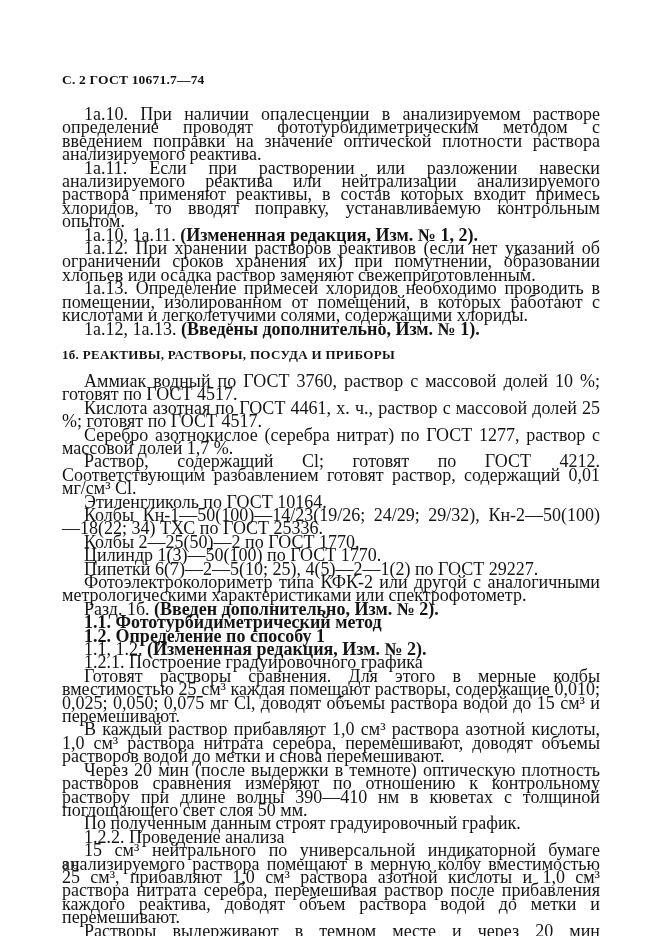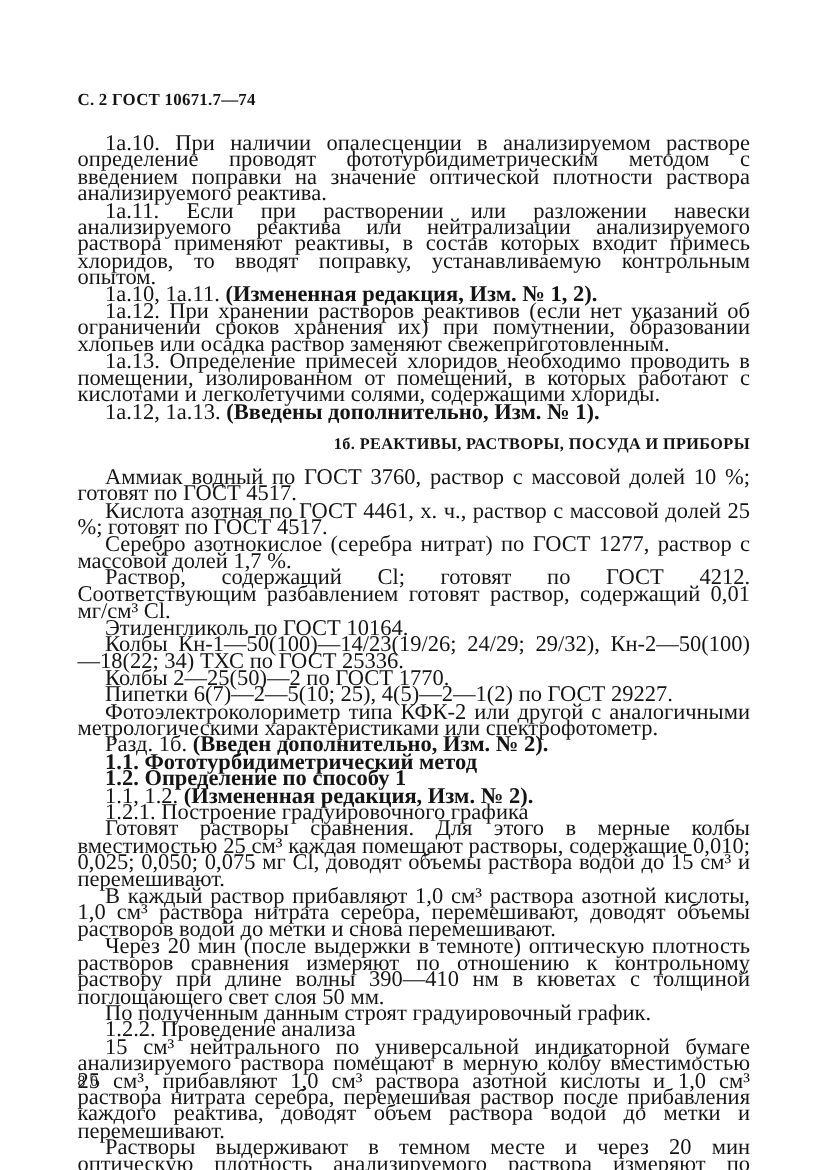--- a/index.html
+++ b/index.html
@@ -33,21 +33,21 @@
     margin: 0;
     font-size: 18px;
     line-height: 13.4px;
     text-align: justify;
     text-indent: 22px;
     hyphens: auto;
   }
   .center-heading {
     font-size: 13px;
     font-weight: bold;
-    text-align: right;
+    text-align: left;
     text-indent: 0;
     letter-spacing: 0.3px;
     margin: 11px 0 13px 0;
     line-height: 15px;
   }
   .bold {
     font-weight: bold;
   }
   .footer {
     position: absolute;
@@ -73,20 +73,21 @@
         <p class="body-para"><span>1а.13. Определение примесей хлоридов необходимо проводить в помещении, изолированном от помещений, в которых работают с кислотами и легколетучими солями, содержащими хлориды.</span></p>
         <p class="body-para"><span>1а.12, 1а.13. </span><span class="bold">(Введены дополнительно, Изм. № 1).</span></p>
         <div class="center-heading">1б. РЕАКТИВЫ, РАСТВОРЫ, ПОСУДА И ПРИБОРЫ</div>
         <p class="body-para"><span>Аммиак водный по ГОСТ 3760, раствор с массовой долей 10 %; готовят по ГОСТ 4517.</span></p>
         <p class="body-para"><span>Кислота азотная по ГОСТ 4461, х. ч., раствор с массовой долей 25 %; готовят по ГОСТ 4517.</span></p>
         <p class="body-para"><span>Серебро азотнокислое (серебра нитрат) по ГОСТ 1277, раствор с массовой долей 1,7 %.</span></p>
         <p class="body-para"><span>Раствор, содержащий Cl; готовят по ГОСТ 4212. Соответствующим разбавлением готовят раствор, содержащий 0,01 мг/см³ Cl.</span></p>
         <p class="body-para"><span>Этиленгликоль по ГОСТ 10164.</span></p>
         <p class="body-para"><span>Колбы Кн-1—50(100)—14/23(19/26; 24/29; 29/32), Кн-2—50(100)—18(22; 34) ТХС по ГОСТ 25336.</span></p>
         <p class="body-para"><span>Колбы 2—25(50)—2 по ГОСТ 1770.</span></p>
+        <p class="body-para"><span>Цилиндр 1(3)—50(100) по ГОСТ 1770.</span></p>
         <p class="body-para"><span>Пипетки 6(7)—2—5(10; 25), 4(5)—2—1(2) по ГОСТ 29227.</span></p>
         <p class="body-para"><span>Фотоэлектроколориметр типа КФК-2 или другой с аналогичными метрологическими характеристиками или спектрофотометр.</span></p>
         <p class="body-para"><span>Разд. 1б. </span><span class="bold">(Введен дополнительно, Изм. № 2).</span></p>
         <p class="body-para"><span class="bold">1.1. Фототурбидиметрический метод</span></p>
         <p class="body-para"><span class="bold">1.2. Определение по способу 1</span></p>
         <p class="body-para"><span>1.1, 1.2. </span><span class="bold">(Измененная редакция, Изм. № 2).</span></p>
         <p class="body-para"><span>1.2.1. Построение градуировочного графика</span></p>
         <p class="body-para"><span>Готовят растворы сравнения. Для этого в мерные колбы вместимостью 25 см³ каждая помещают растворы, содержащие 0,010; 0,025; 0,050; 0,075 мг Cl, доводят объемы раствора водой до 15 см³ и перемешивают.</span></p>
         <p class="body-para"><span>В каждый раствор прибавляют 1,0 см³ раствора азотной кислоты, 1,0 см³ раствора нитрата серебра, перемешивают, доводят объемы растворов водой до метки и снова перемешивают.</span></p>
         <p class="body-para"><span>Через 20 мин (после выдержки в темноте) оптическую плотность растворов сравнения измеряют по отношению к контрольному раствору при длине волны 390—410 нм в кюветах с толщиной поглощающего свет слоя 50 мм.</span></p>

